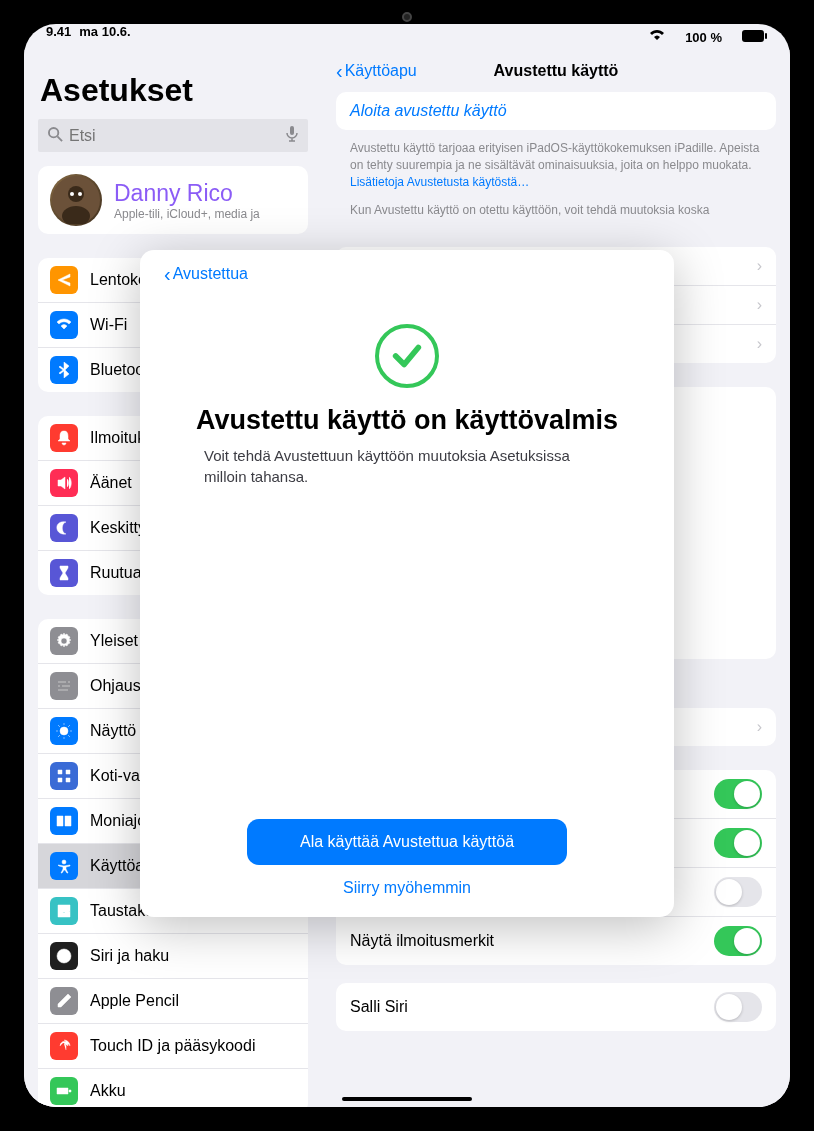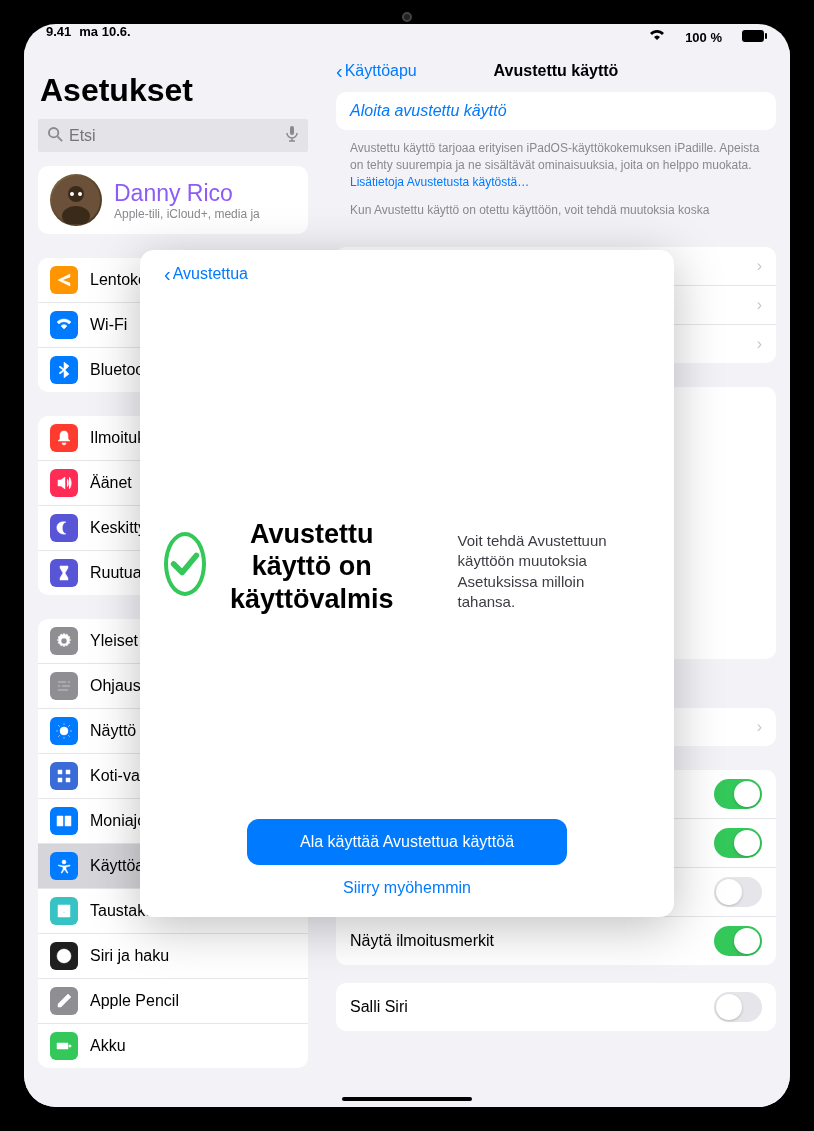--- a/index.html
+++ b/index.html
@@ -62,21 +62,21 @@
 .toggle-row { display: flex; align-items: center; justify-content: space-between; padding: 9px 14px; border-bottom: 0.5px solid #e5e5ea; }
 .toggle-row:last-child { border-bottom: none; }
 .toggle { width: 48px; height: 30px; border-radius: 15px; position: relative; }
 .toggle.on { background: #34c759; }
 .toggle.off { background: #e5e5ea; }
 .toggle::after { content: ''; position: absolute; width: 26px; height: 26px; background: #fff; border-radius: 50%; top: 2px; box-shadow: 0 1px 3px rgba(0,0,0,0.2); }
 .toggle.on::after { right: 2px; }
 .toggle.off::after { left: 2px; }
 .modal { position: absolute; left: 116px; right: 116px; top: 226px; bottom: 190px; background: #fff; border-radius: 14px; box-shadow: 0 10px 50px rgba(0,0,0,0.25); display: flex; flex-direction: column; padding: 14px 24px 20px; z-index: 20; }
 .modal-back { color: #007aff; font-size: 16px; display: flex; align-items: center; gap: 2px; align-self: flex-start; cursor: pointer; }
-.modal-body { flex: 1; display: flex; flex-direction: row; align-items: center; padding-top: 40px; }
+.modal-body { flex: 1; display: flex; flex-direction: column; align-items: center; padding-top: 40px; }
 .check-circle { width: 64px; height: 64px; border: 4px solid #34c759; border-radius: 50%; display: flex; align-items: center; justify-content: center; margin-bottom: 16px; }
 .check-circle svg { width: 34px; height: 34px; stroke: #34c759; stroke-width: 4; fill: none; stroke-linecap: round; stroke-linejoin: round; }
 .modal-title { font-size: 27px; font-weight: 700; text-align: center; line-height: 1.2; margin-bottom: 10px; padding: 0 24px; }
 .modal-desc { font-size: 15px; color: #3c3c43; text-align: left; line-height: 1.35; padding: 0 40px; }
 .modal-actions { display: flex; flex-direction: column; gap: 14px; align-items: center; }
 .primary-btn { background: #007aff; color: #fff; font-size: 16px; font-weight: 500; border: none; border-radius: 12px; padding: 14px 20px; width: 320px; cursor: pointer; }
 .secondary-btn { background: transparent; color: #007aff; font-size: 16px; font-weight: 500; border: none; cursor: pointer; }
 
 .home-indicator { position: absolute; bottom: 6px; left: 50%; transform: translateX(-50%); width: 130px; height: 4px; background: #000; border-radius: 2px; z-index: 30; }
 </style>
@@ -271,20 +271,28 @@
             </div>
             <div class="settings-row">
               <div class="row-icon" style="background: rgb(142, 142, 147);">
                 <svg viewBox="0 0 16 16">
                   <path d="M12 1l3 3L5 14H2v-3z" fill="#fff" stroke="#fff" stroke-width="0.5"></path>
                 </svg>
               </div>
               <div class="row-label">Apple Pencil</div>
             </div>
             <div class="settings-row">
+              <div class="row-icon" style="background: rgb(255, 59, 48);">
+                <svg viewBox="0 0 16 16">
+                  <path d="M8 2a6 6 0 016 6M6 4a4 4 0 016 4M8 6a2 2 0 012 2v4M4 8a4 4 0 014-4" fill="#fff" stroke="#fff" stroke-width="0.5"></path>
+                </svg>
+              </div>
+              <div class="row-label">Touch ID ja pääsykoodi</div>
+            </div>
+            <div class="settings-row">
               <div class="row-icon" style="background: rgb(52, 199, 89);">
                 <svg viewBox="0 0 16 16">
                   <path d="M1 5h11v6H1zM13 7h2v2h-2z" fill="#fff" stroke="#fff" stroke-width="0.5"></path>
                 </svg>
               </div>
               <div class="row-label">Akku</div>
             </div>
           </div>
       </div>
 

